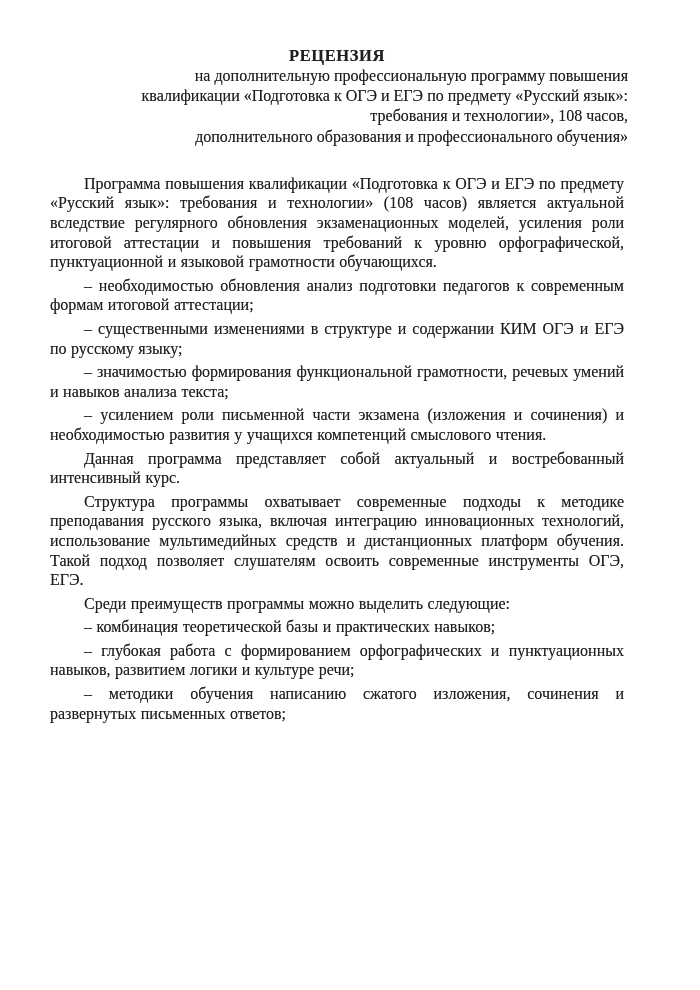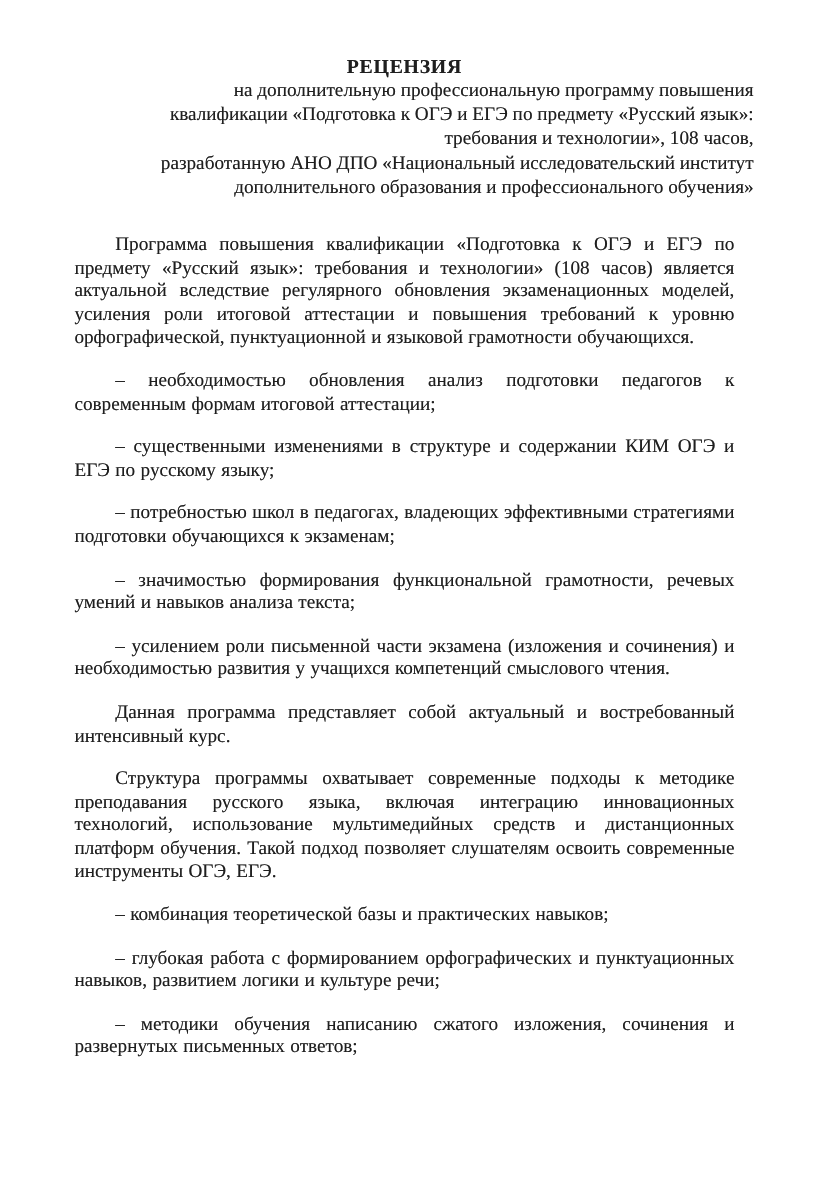--- a/index.html
+++ b/index.html
@@ -40,46 +40,45 @@
     font-size: 16px;
     line-height: 20.2px;
     white-space: nowrap;
   }
   .doc-body {
     margin-top: 27px;
     font-size: 16px;
     line-height: 19.6px;
   }
   .para {
-    margin: 16px;
+    margin: 4px;
     text-align: justify;
     text-indent: 34px;
     word-spacing: 0.5px;
   }
 </style>
 </head>
 <body>
 
 <div class="page" style="background: rgb(255, 255, 255); color: rgb(31, 31, 31);">
   <div class="content">
     <h1 class="doc-title">РЕЦЕНЗИЯ</h1>
     <div class="subtitle">
         <div class="subtitle-line">на дополнительную профессиональную программу повышения</div>
         <div class="subtitle-line">квалификации «Подготовка к ОГЭ и ЕГЭ по предмету «Русский язык»:</div>
         <div class="subtitle-line">требования и технологии», 108 часов,</div>
-        <div class="subtitle-line">разработанную АНО ДПО «Национальный исследовательский институт</div>
         <div class="subtitle-line">дополнительного образования и профессионального обучения»</div>
       </div>
     <div class="doc-body">
         <p class="para">Программа повышения квалификации «Подготовка к ОГЭ и ЕГЭ по предмету «Русский язык»: требования и технологии» (108 часов) является актуальной вследствие регулярного обновления экзаменационных моделей, усиления роли итоговой аттестации и повышения требований к уровню орфографической, пунктуационной и языковой грамотности обучающихся.</p>
         <p class="para">– необходимостью обновления анализ подготовки педагогов к современным формам итоговой аттестации;</p>
         <p class="para">– существенными изменениями в структуре и содержании КИМ ОГЭ и ЕГЭ по русскому языку;</p>
-        <p class="para">– потребностью школ в педагогах, владеющих эффективными стратегиями подготовки обучающихся к экзаменам;</p>
         <p class="para">– значимостью формирования функциональной грамотности, речевых умений и навыков анализа текста;</p>
         <p class="para">– усилением роли письменной части экзамена (изложения и сочинения) и необходимостью развития у учащихся компетенций смыслового чтения.</p>
         <p class="para">Данная программа представляет собой актуальный и востребованный интенсивный курс.</p>
         <p class="para">Структура программы охватывает современные подходы к методике преподавания русского языка, включая интеграцию инновационных технологий, использование мультимедийных средств и дистанционных платформ обучения. Такой подход позволяет слушателям освоить современные инструменты ОГЭ, ЕГЭ.</p>
+        <p class="para">Среди преимуществ программы можно выделить следующие:</p>
         <p class="para">– комбинация теоретической базы и практических навыков;</p>
         <p class="para">– глубокая работа с формированием орфографических и пунктуационных навыков, развитием логики и культуре речи;</p>
         <p class="para">– методики обучения написанию сжатого изложения, сочинения и развернутых письменных ответов;</p>
       </div>
   </div>
 </div>
 
 </body></html>

